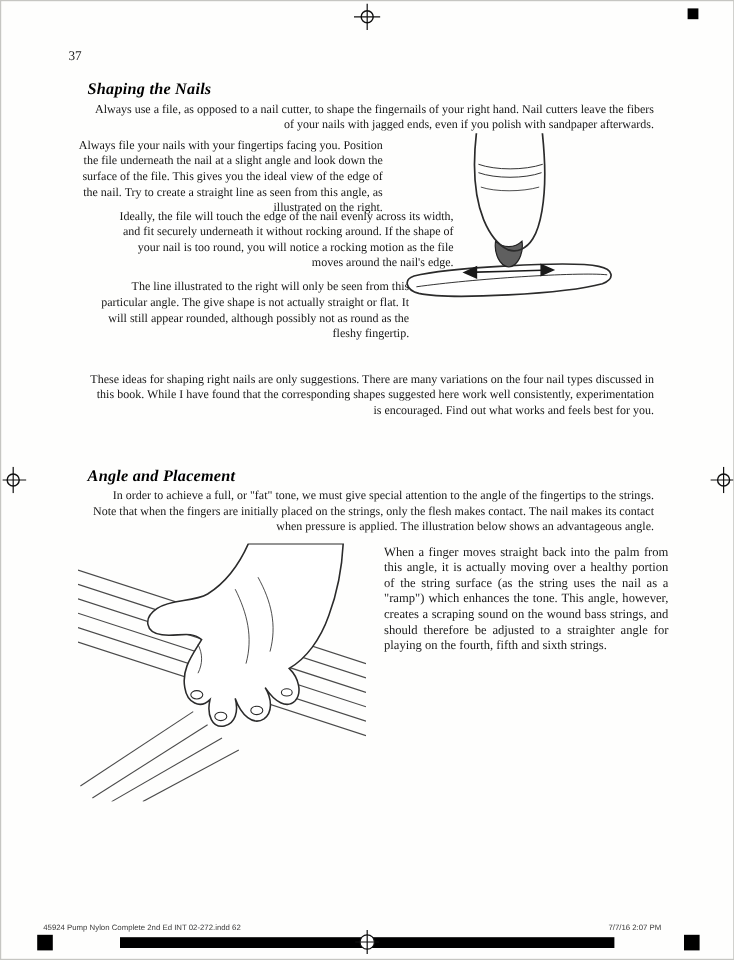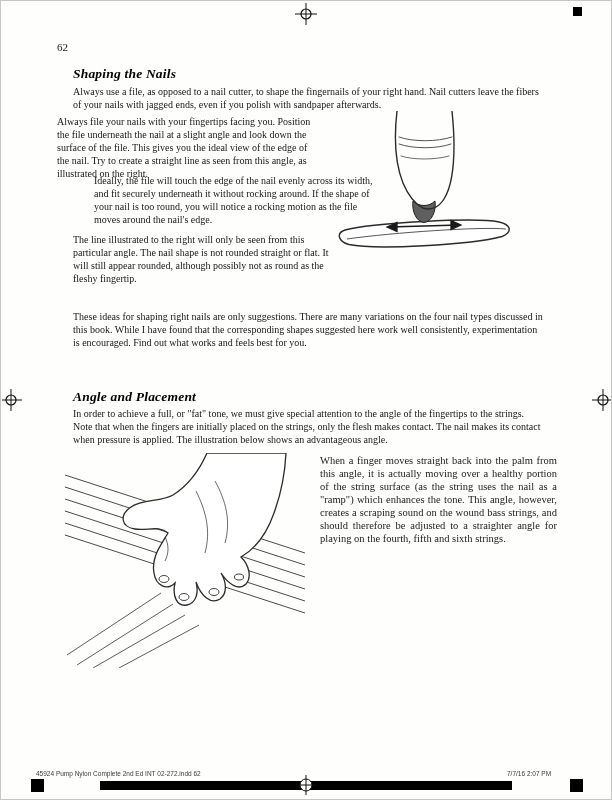--- a/index.html
+++ b/index.html
@@ -20,21 +20,21 @@
     font-size:13.5px;
     font-weight:bold;
     font-style:italic;
     color:#000000;
     letter-spacing:.2px;
   }
   .body-text {
     font-size:10px;
     line-height:13px;
     color:#161616;
-    text-align:left;
+    text-align:right;
   }
   .right-col { font-size:10.5px; line-height:13px; text-align:justify;margin-left:16px; }
   .footer-text {
     font-family:"Liberation Sans", sans-serif;
     font-size:6.5px;
     color:#3a3a3a;
     white-space:nowrap;
   }
   .reg-square { position:absolute; background:#000; }
   .color-bar { position:absolute; background:#000; }
@@ -56,31 +56,31 @@
     <circle cx="9" cy="11" r="5" fill="none" stroke="#111" stroke-width="1.2"></circle>
     <line x1="9" y1="0" x2="9" y2="22" stroke="#111" stroke-width="1"></line>
     <line x1="0" y1="11" x2="20" y2="11" stroke="#111" stroke-width="1"></line>
   </svg>
   <svg class="abs" style="left:591px; top:388px;" width="20" height="22" viewBox="0 0 20 22">
     <circle cx="11" cy="11" r="5" fill="none" stroke="#111" stroke-width="1.2"></circle>
     <line x1="11" y1="0" x2="11" y2="22" stroke="#111" stroke-width="1"></line>
     <line x1="0" y1="11" x2="20" y2="11" stroke="#111" stroke-width="1"></line>
   </svg>
 
-  <div class="abs page-number" style="left:56px; top:40px;">62</div>
+  <div class="abs page-number" style="left:56px; top:40px;">37</div>
 
   <div class="abs heading" style="left:72px; top:65px;">Shaping the Nails</div>
 
   <div class="abs body-text" style="left:72px; top:84px; width:472px;">Always use a file, as opposed to a nail cutter, to shape the fingernails of your right hand.  Nail cutters leave the fibers of your nails with jagged ends, even if you polish with sandpaper afterwards.</div>
 
   <div class="abs body-text" style="left:56px; top:114px; width:262px;">Always file your nails with your fingertips facing you.  Position the file underneath the nail at a slight angle and look down the surface of the file.  This gives you the ideal view of the edge of the nail.  Try to create a straight line as seen from this angle, as illustrated on the right.</div>
 
   <div class="abs body-text" style="left:72px; top:173px; width:284px;margin-left:21px;">Ideally, the file will touch the edge of the nail evenly across its width, and fit securely underneath it without rocking around.  If the shape of your nail is too round, you will notice a rocking motion as the file moves around the nail's edge.</div>
 
-  <div class="abs body-text" style="left:72px; top:232px; width:268px;">The line illustrated to the right will only be seen from this particular angle.  The nail shape is not rounded straight or flat.  It will still appear rounded, although possibly not as round as the fleshy fingertip.</div>
+  <div class="abs body-text" style="left:72px; top:232px; width:268px;">The line illustrated to the right will only be seen from this particular angle.  The give shape is not actually straight or flat.  It will still appear rounded, although possibly not as round as the fleshy fingertip.</div>
 
   <svg class="abs" style="left:330px; top:110px;" width="185" height="162" viewBox="0 0 185 162">
 
     <path d="M14,119 C40,112 145,106 168,111 C180,113.5 182,121 171,125.5 C140,134 44,139 18,133.5 C7,130.5 5,122 14,119 Z" fill="#ffffff" stroke="#2b2b2b" stroke-width="1.4"></path>
     <path d="M16,128 C62,121.5 150,115.5 175,118" fill="none" stroke="#2b2b2b" stroke-width="0.8"></path>
 
     <g stroke="#1a1a1a" stroke-width="1.3" fill="#1a1a1a">
       <line x1="58" y1="116" x2="128" y2="114"></line>
       <path d="M56,116 L66,111.5 L66,120.5 Z"></path>
       <path d="M130,114 L120,109.5 L120,118.5 Z"></path>

